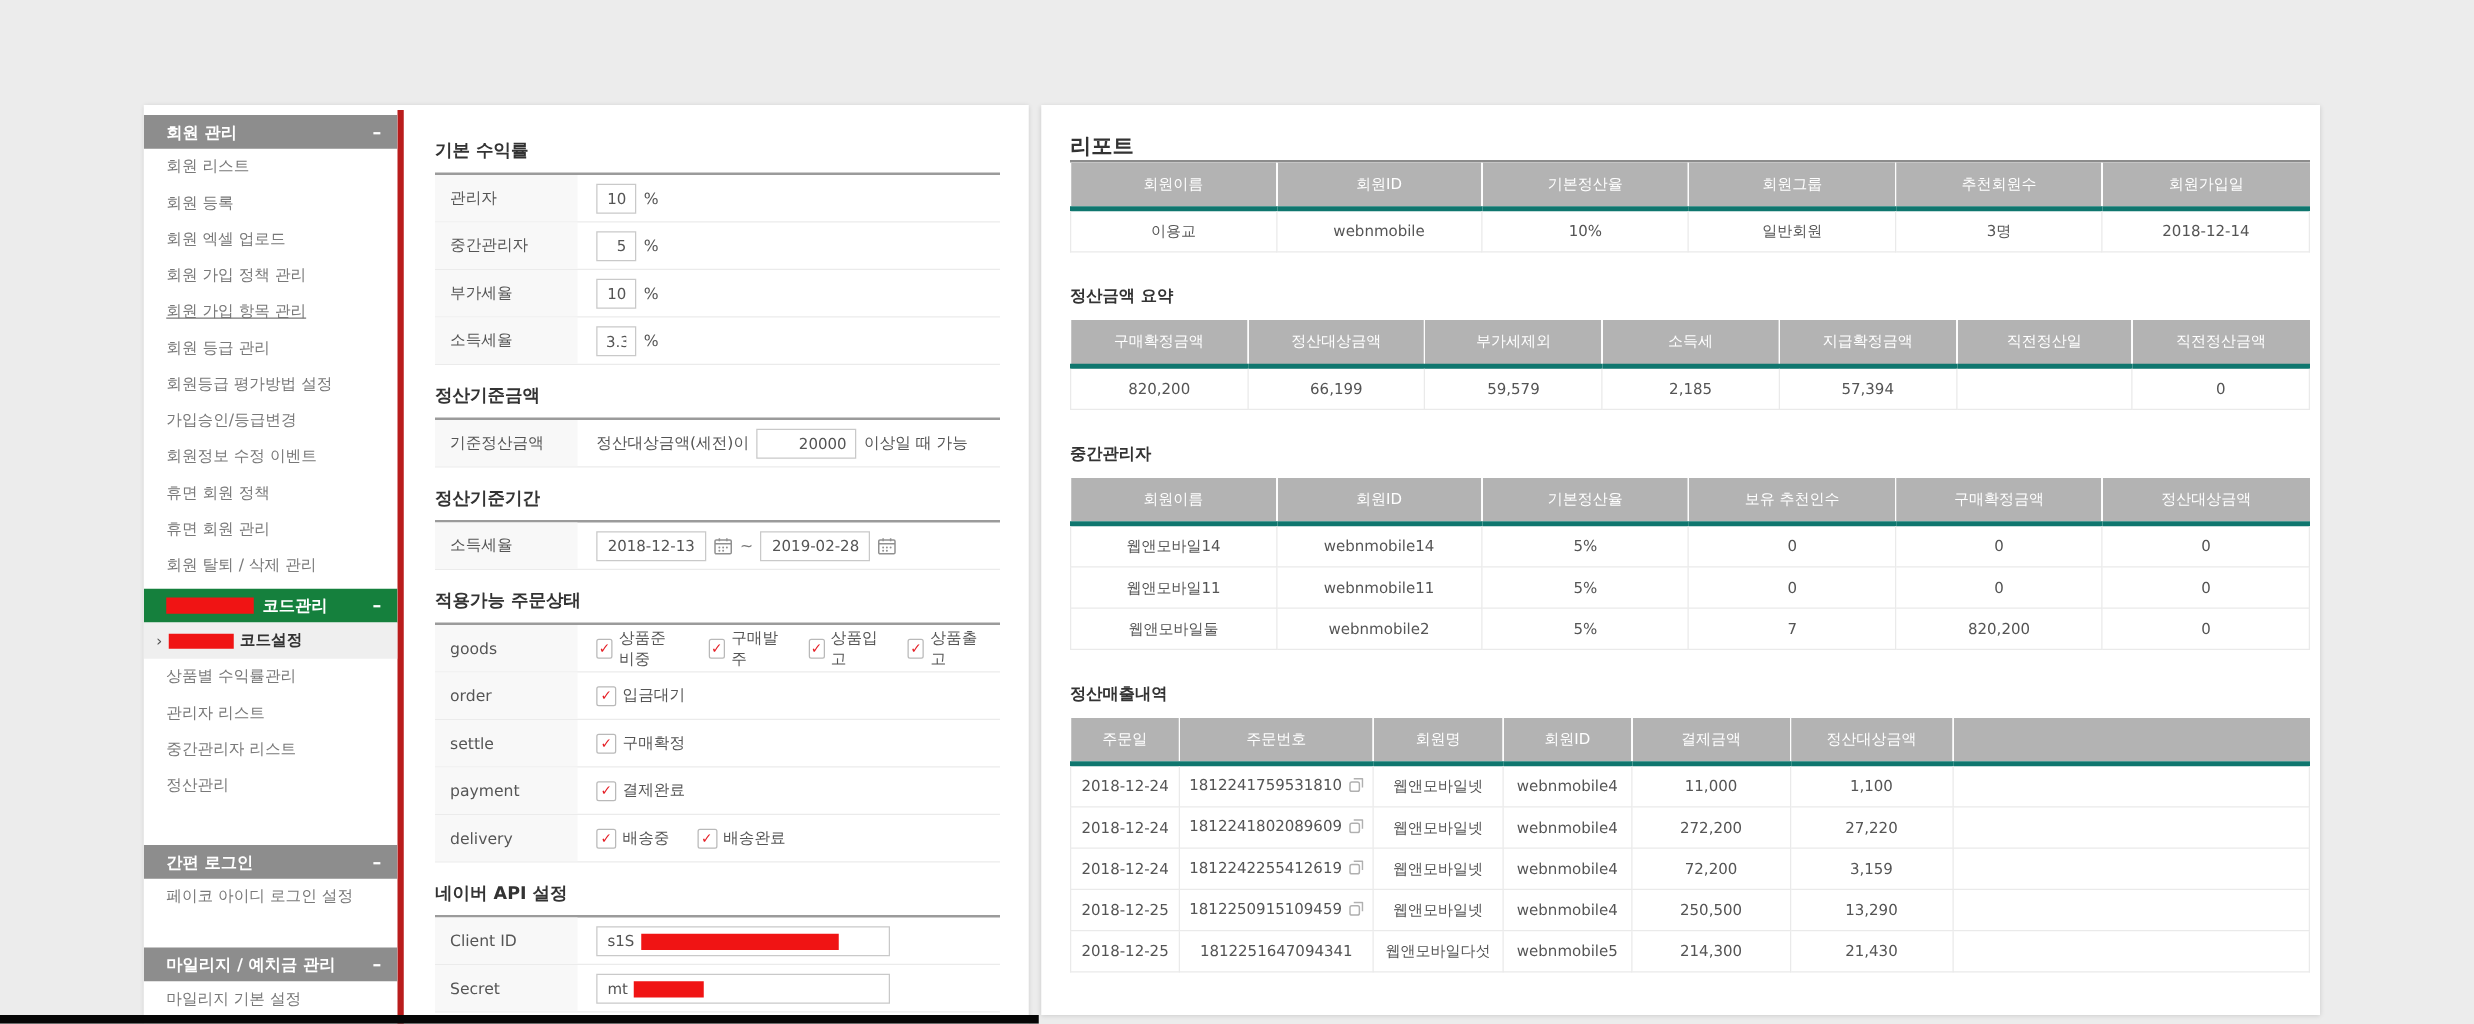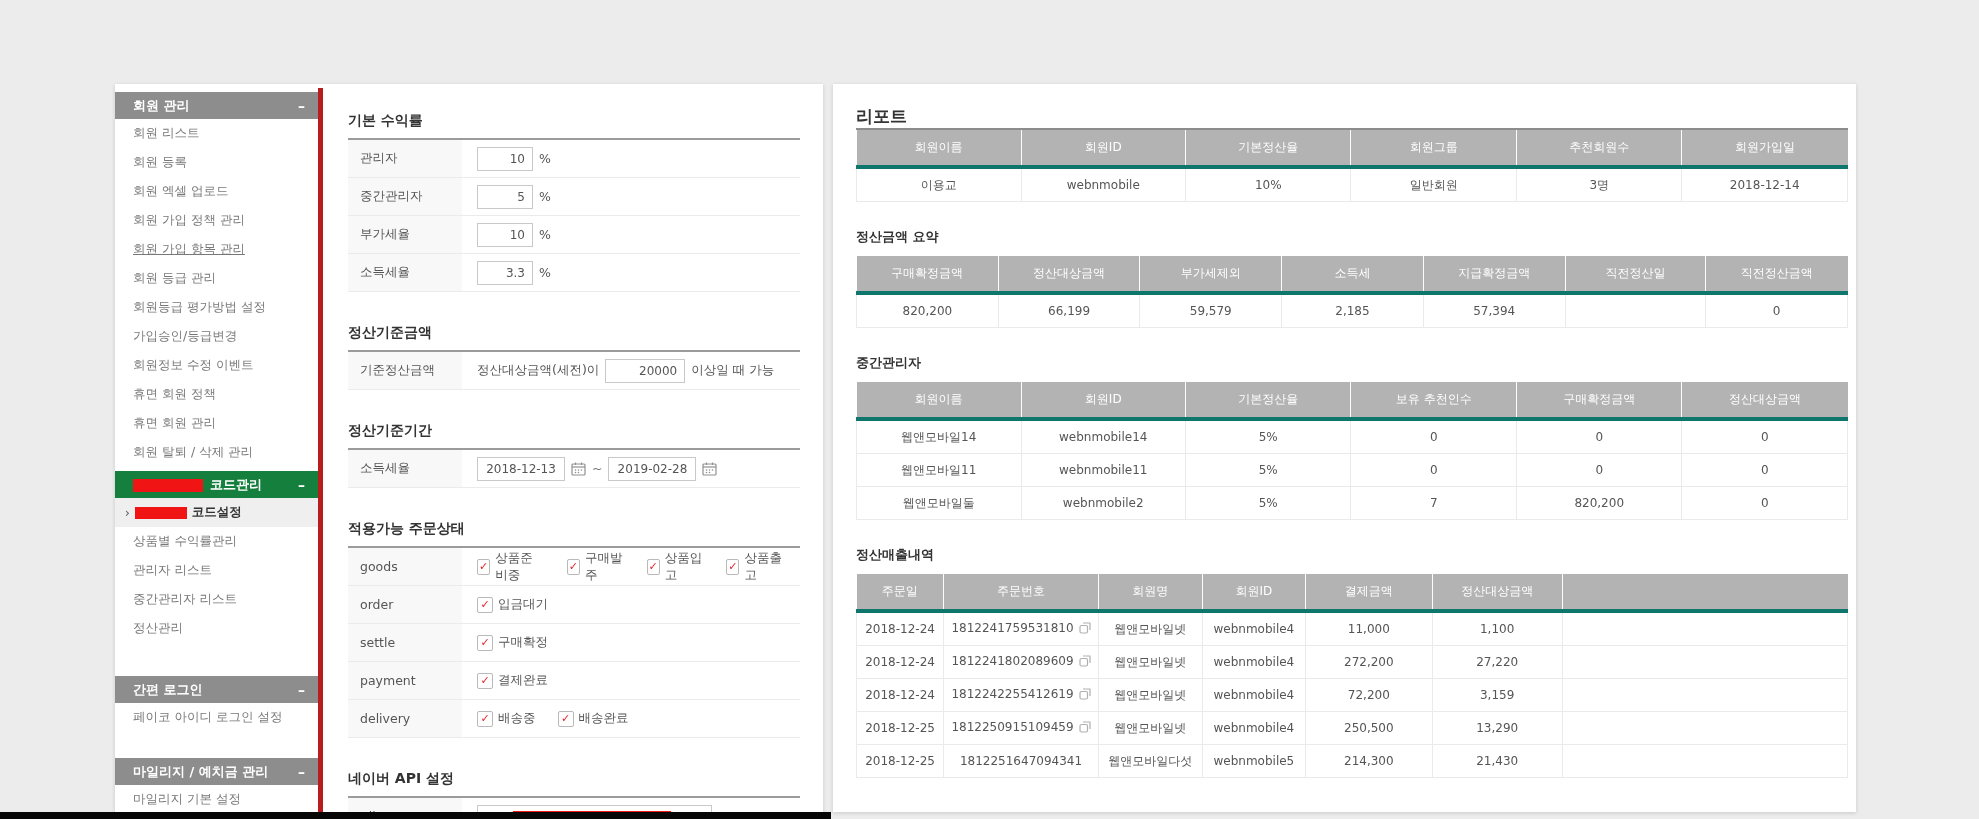--- a/index.html
+++ b/index.html
@@ -27,27 +27,27 @@
   .sb-gap1{height:29px}
   .sb-gap2{height:22px}
   .redact{display:inline-block;background:#f01414;vertical-align:middle}
   .redact.hdr{width:70px;height:13px;margin-right:7px}
   .redact.act{width:52px;height:12px}
   .redact.cid{width:158px;height:13px;margin-left:2px}
   .redact.sec{width:56px;height:13px;margin-left:2px}
 
   
   .form-area{position:absolute;left:203px;top:0;right:0;bottom:0;padding:28px 23px 0 30px;overflow:hidden}
-  .form-h{margin-top:32px;font-size:14px;font-weight:bold;color:#333;padding-bottom:8px;border-bottom:2px solid #9b9b9b}
+  .form-h{margin-top:16px;font-size:14px;font-weight:bold;color:#333;padding-bottom:8px;border-bottom:2px solid #9b9b9b}
   .form-h.first{margin-top:0}
   .frow{display:flex;align-items:stretch;min-height:37px;border-bottom:1px solid #ebebeb;font-size:12.5px}
   .flabel{width:102px;background:#f8f8f8;display:flex;align-items:center;padding-left:12px;color:#555;flex-shrink:0;font-weight:500}
   .fval{display:flex;align-items:center;padding-left:15px;gap:6px;color:#555;flex-wrap:nowrap}
   input{font-family:inherit;box-sizing:border-box;height:24px;border:1px solid #c9c9c9;font-size:12px;color:#555;background:#fff}
-  input.num{width:56px;text-align:right;padding:0 7px}
+  input.num{width:32px;text-align:right;padding:0 7px}
   input.amount{width:80px;text-align:right;padding:0 7px}
   input.date{width:88px;text-align:center;padding:0 4px}
   input.api{width:235px;text-align:left;padding:0 8px}
   .api-wrap{position:relative;display:inline-flex;align-items:center}
   .api-wrap .redact{position:absolute;top:6px}
   .api-wrap .redact.cid{left:34px}
   .api-wrap .redact.sec{left:28px}
   .cb{display:inline-flex;align-items:center;gap:5px;margin-right:16px;cursor:pointer}
   .cbbox{width:14px;height:14px;border:1px solid #b9b9b9;border-radius:2px;background:#fff;display:inline-flex;
     align-items:center;justify-content:center;color:#e51e25;font-size:11px;font-weight:bold;line-height:1}

